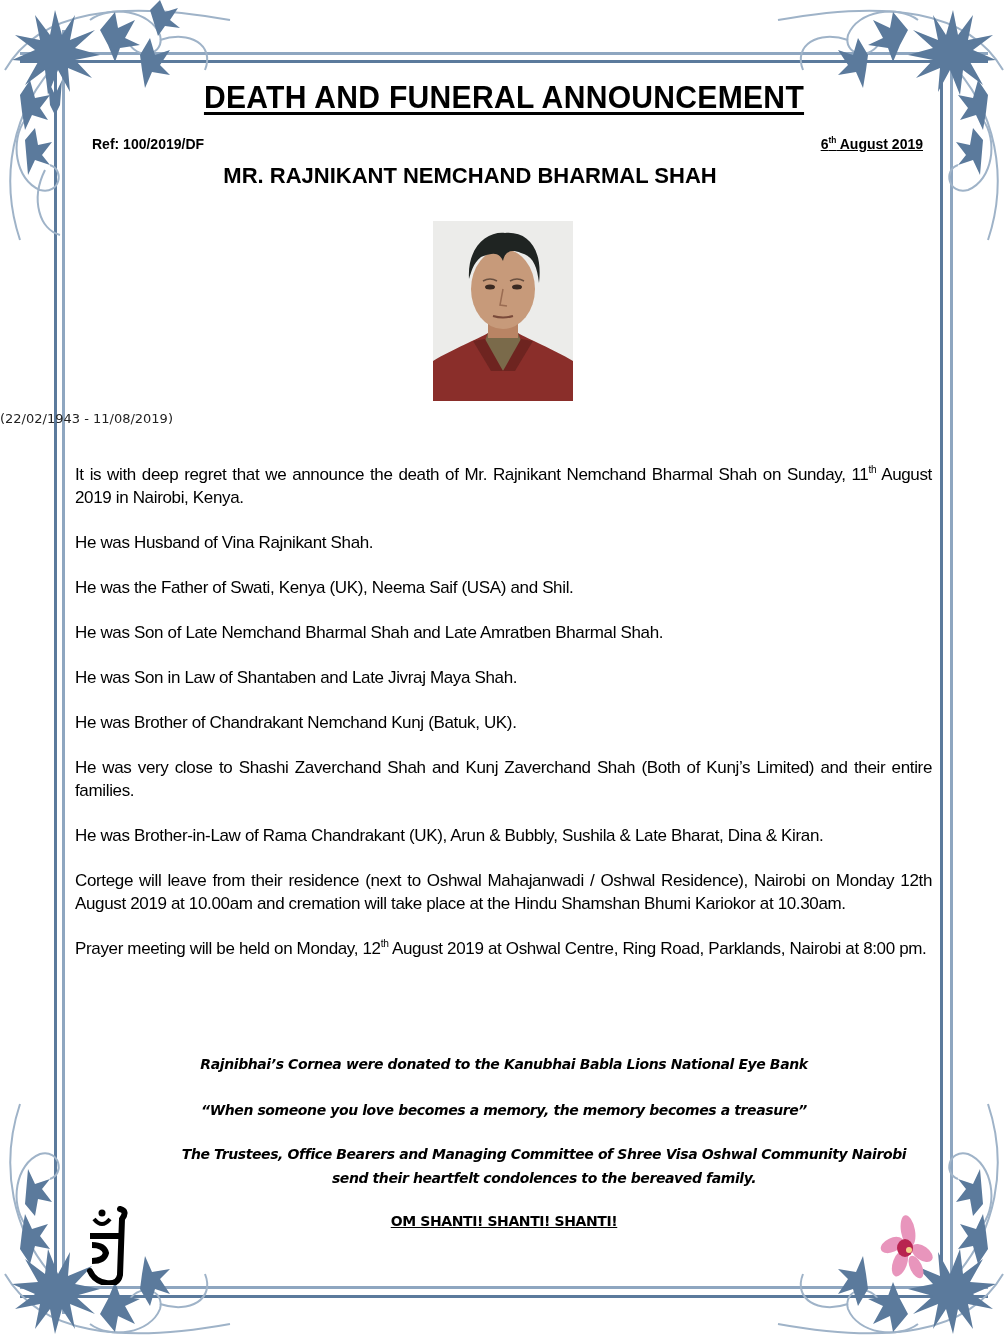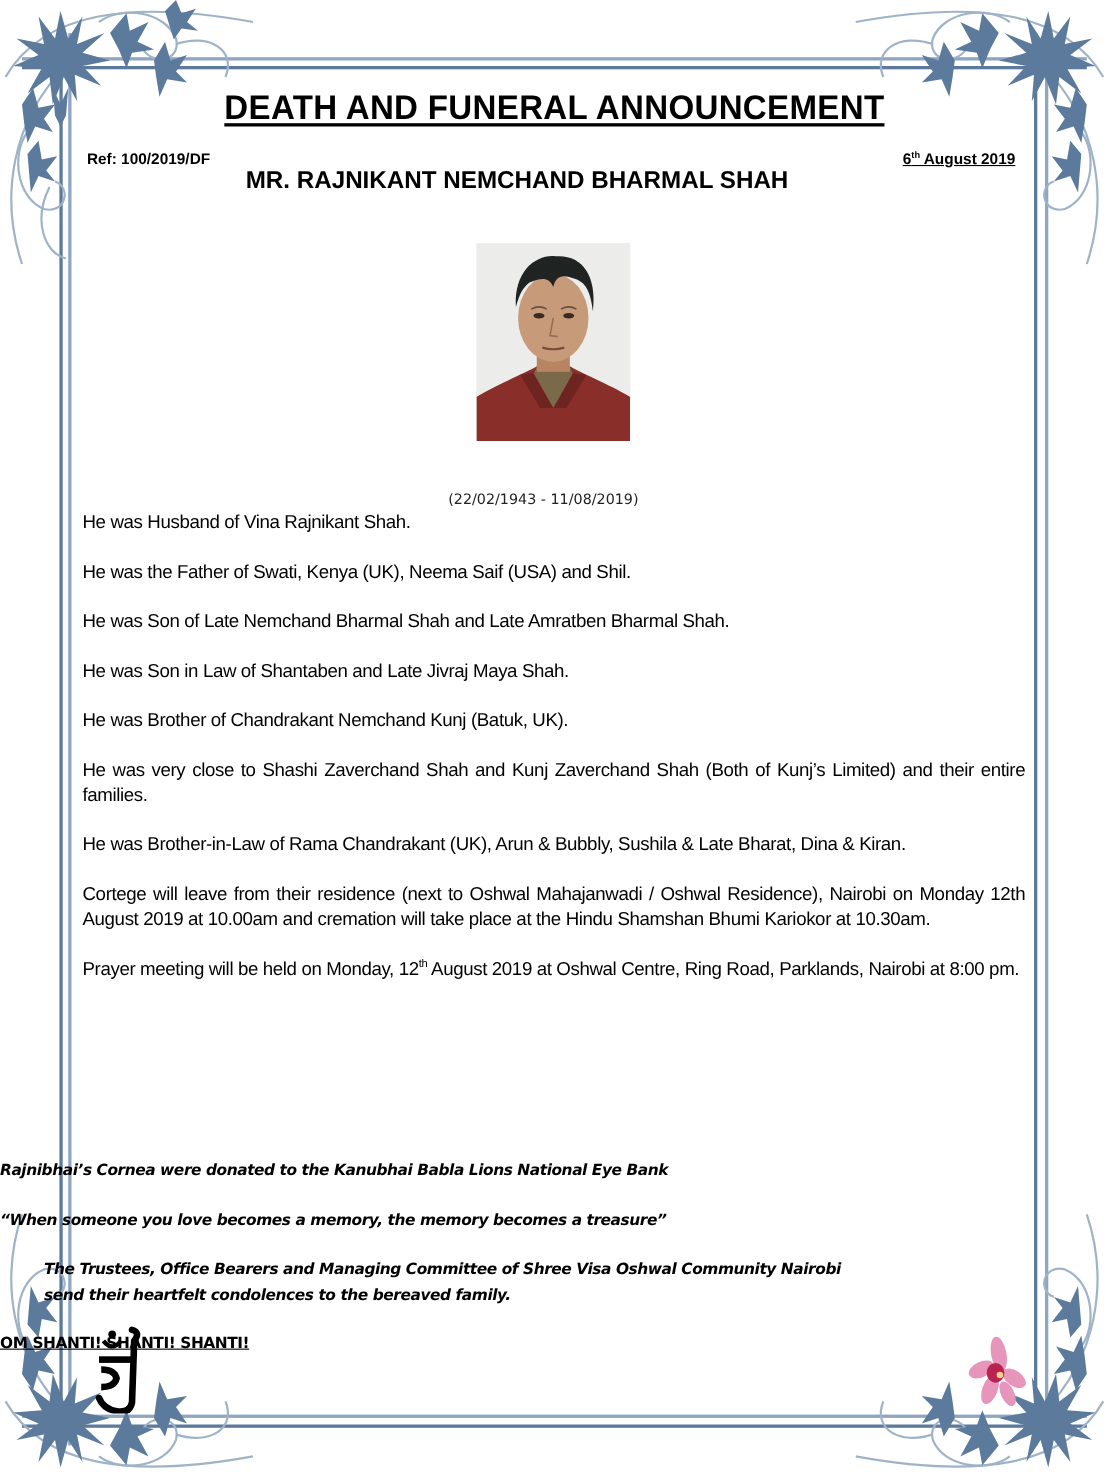--- a/index.html
+++ b/index.html
@@ -16,43 +16,43 @@
     .corner.tr { right: 0; top: 0; transform: scaleX(-1); }
     .corner.bl { left: 0; bottom: 0; transform: scaleY(-1); }
     .corner.br { right: 0; bottom: 0; transform: scale(-1,-1); }
 
     .title {
       position: absolute; left: 0; width: 1008px; top: 80px; text-align: center;
       font-weight: bold; font-size: 31px; letter-spacing: 0.3px;
       text-decoration: underline; text-decoration-thickness: 3px; text-underline-offset: 4px;
       transform: scaleX(0.97);
     }
-    .ref { position: absolute; left: 79px; top: 136px; font-weight: bold; font-size: 14px; }
+    .ref { position: absolute; left: 92px; top: 136px; font-weight: bold; font-size: 14px; }
     .date { position: absolute; right: 85px; top: 136px; font-weight: bold; font-size: 14px; text-decoration: underline; }
     .date sup, p sup { font-size: 0.6em; line-height: 0; }
     .name {
-      position: absolute; left: 0; width: 940px; top: 151px; text-align: center;
+      position: absolute; left: 0; width: 940px; top: 163px; text-align: center;
       font-weight: bold; font-size: 22px;
     }
     .photo {
       position: absolute; left: 433px; top: 221px; width: 140px; height: 180px;
       overflow: hidden; background: #eeeeee;
     }
     .dates {
-      position: absolute; left: 0; width: 988px; top: 411px; text-align: center;
-      font-family: "DejaVu Sans", sans-serif; font-size: 13px; color: #222; margin-top: 36px;
+      position: absolute; left: 0; width: 988px; top: 411px; text-align: left;
+      font-family: "DejaVu Sans", sans-serif; font-size: 13px; color: #222;
     }
     .body {
       position: absolute; left: 75px; width: 857px; top: 463px;
       font-size: 17px; line-height: 23px; text-align: justify;
       letter-spacing: -0.35px;
     }
     .body p { margin: 0 0 22px 0; }
     .closing {
-      position: absolute; left: 0; width: 1008px; 
+      position: absolute; left: 0; width: 1008px; text-align: center;
       font-family: "DejaVu Sans", sans-serif; font-size: 14px; font-weight: bold;
       letter-spacing: -0.4px;
     }
     .closing.it { font-style: italic; }
     .c1 { top: 1056px; }
     .c2 { top: 1102px; }
     .c3 { top: 1142px; line-height: 24px; margin-left: 40px; }
     .c4 { top: 1213px; font-style: normal; text-decoration: underline; }
     .logo { position: absolute; left: 84px; top: 1205px; width: 46px; height: 80px; }
     .flower { position: absolute; left: 878px; top: 1215px; width: 56px; height: 66px; }
@@ -174,20 +174,21 @@
     <path d="M50 60 Q57 56 64 60" stroke="#6a5040" stroke-width="1.5" fill="none"></path>
     <path d="M77 60 Q84 56 91 60" stroke="#6a5040" stroke-width="1.5" fill="none"></path>
 
     <path d="M70 68 L67 84 L74 85" stroke="#9a6c52" stroke-width="1.5" fill="none"></path>
     <path d="M60 95 Q70 98 80 95" stroke="#7a4a3a" stroke-width="2" fill="none"></path>
   </svg>
 </div>
 <div class="dates">(22/02/1943 - 11/08/2019)</div>
 
 <div class="body">
+  <p><span>It is with deep regret that we announce the death of Mr. Rajnikant Nemchand Bharmal Shah on Sunday, 11</span><sup>th</sup><span> August 2019 in Nairobi, Kenya.</span></p>
   <p>He was Husband of Vina Rajnikant  Shah.</p>
   <p>He was the Father of Swati, Kenya (UK), Neema Saif (USA) and Shil.</p>
   <p>He was Son of Late Nemchand Bharmal Shah and Late Amratben Bharmal Shah.</p>
   <p>He was Son in Law of Shantaben and Late Jivraj Maya Shah.</p>
   <p>He was Brother of Chandrakant  Nemchand Kunj (Batuk, UK).</p>
   <p>He was very close to Shashi Zaverchand Shah and Kunj Zaverchand Shah (Both of Kunj’s Limited) and their entire families.</p>
   <p>He was Brother-in-Law of Rama Chandrakant (UK), Arun &amp; Bubbly, Sushila &amp; Late Bharat, Dina &amp; Kiran.</p>
   <p>Cortege will leave from their residence (next to Oshwal Mahajanwadi / Oshwal Residence), Nairobi on Monday 12th August 2019 at 10.00am and cremation will take place at the Hindu Shamshan Bhumi Kariokor at 10.30am.</p>
   <p><span>Prayer meeting will be held on Monday, 12</span><sup>th</sup><span> August 2019 at Oshwal Centre, Ring Road, Parklands, Nairobi at 8:00 pm.</span></p>
 </div>

